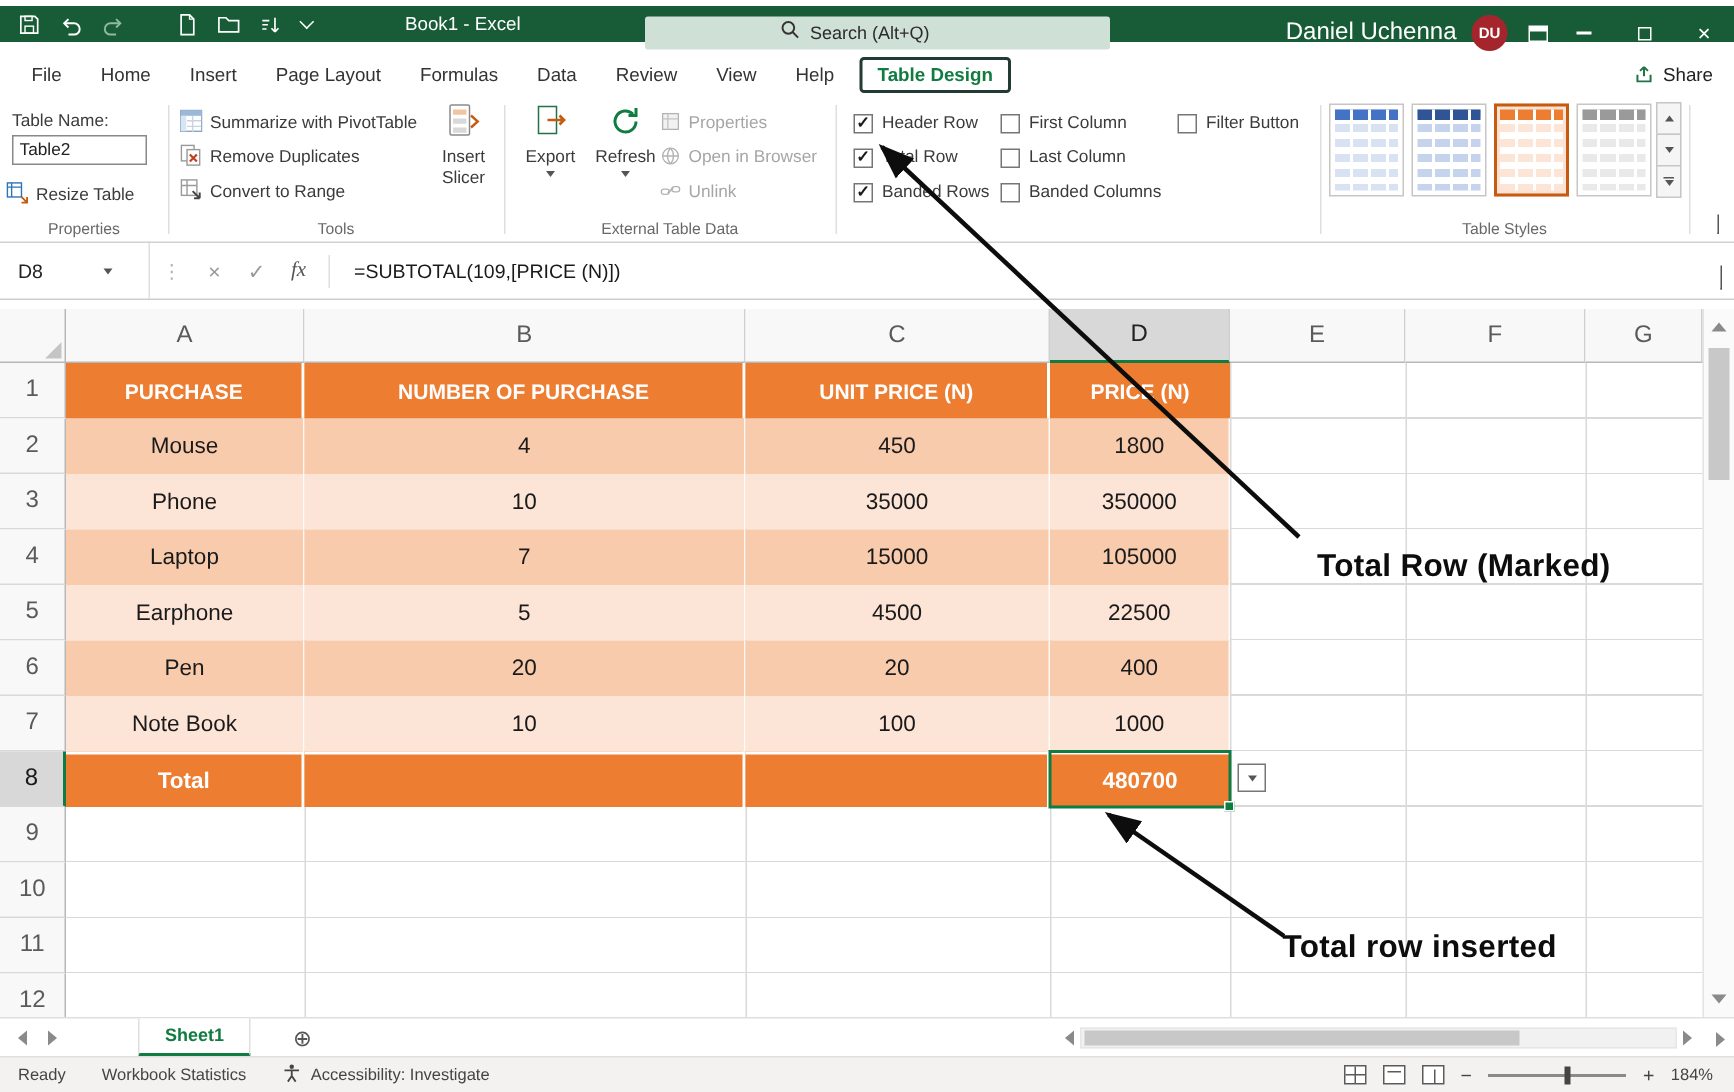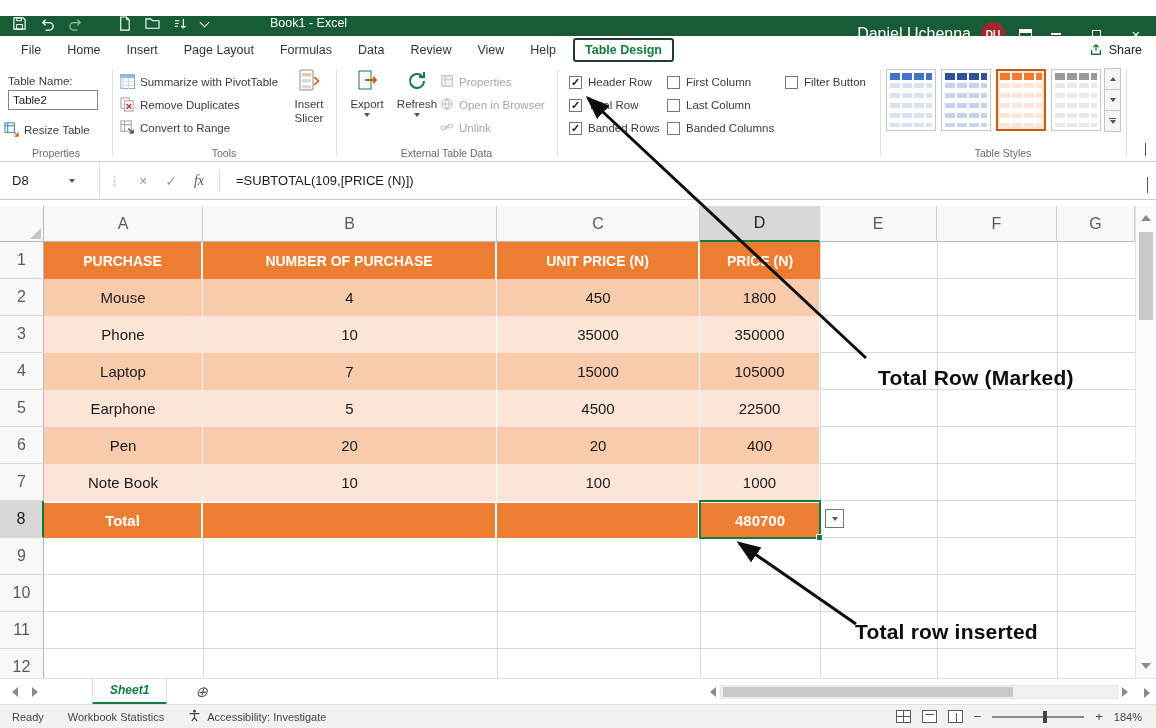--- a/index.html
+++ b/index.html
@@ -1,20 +1,20 @@
 <!DOCTYPE html>
 <html><head>
 <meta charset="utf-8">
 <style>
   * { box-sizing: border-box; margin: 0; padding: 0; }
   body { margin:0; background:#888; font-family:"Liberation Sans", sans-serif; }
   .app { position:relative; width:1156px; height:728px; background:#fff; overflow:hidden; font-family:"Liberation Sans", sans-serif; }
 
   
-  .titlebar { position:absolute; top:16px; left:0; width:1156px; height:24px; background:#185C37; display:flex; align-items:flex-start; color:#fff; }
+  .titlebar { position:absolute; top:4px; left:0; width:1156px; height:24px; background:#185C37; display:flex; align-items:center; color:#fff; }
   .qat { display:flex; align-items:center; gap:13px; padding-left:12px; }
   .qat svg { display:block; }
   .tb-title { font-size:12.5px; margin-left:62px; white-space:nowrap; }
   .tb-search { position:absolute; left:430px; top:7px; width:310px; height:22px; background:#cfe0d6; border-radius:2px; display:flex; align-items:center; justify-content:center; gap:7px; }
   .tb-search input { background:transparent; border:none; outline:none; font-size:12px; color:#1a1a1a; width:110px; font-family:"Liberation Sans", sans-serif; }
   .tb-search input::placeholder { color:#2b2b2b; opacity:1; }
   .tb-right { position:absolute; right:0; top:0; height:36px; display:flex; align-items:center; }
   .tb-user { font-size:16px; margin-right:10px; }
   .tb-avatar { width:24px; height:24px; border-radius:50%; background:#A4262C; color:#fff; font-size:10px; font-weight:700; display:flex; align-items:center; justify-content:center; margin-right:14px; }
   .winbtn { width:40px; height:36px; display:flex; align-items:center; justify-content:center; font-size:15px; color:#fff; }
@@ -110,21 +110,21 @@
   .vscroll { position:absolute; left:1135px; top:206px; width:21px; height:472px; background:#fafafa; border-left:1px solid #e3e3e3; }
   .vs-up, .vs-dn { position:absolute; left:0; width:20px; height:20px; display:flex; align-items:center; justify-content:center; }
   .vs-up { top:2px; } .vs-dn { bottom:2px; }
   .vthumb { position:absolute; left:3px; top:26px; width:14px; height:88px; background:#c8c8c8; }
   .tri-up { width:0; height:0; border-left:5px solid transparent; border-right:5px solid transparent; border-bottom:6px solid #8a8a8a; }
   .tri-dn { width:0; height:0; border-left:5px solid transparent; border-right:5px solid transparent; border-top:6px solid #8a8a8a; }
   .tri-lf { width:0; height:0; border-top:5px solid transparent; border-bottom:5px solid transparent; border-right:6px solid #8a8a8a; }
   .tri-rt { width:0; height:0; border-top:5px solid transparent; border-bottom:5px solid transparent; border-left:6px solid #8a8a8a; }
 
   
-  .sheetbar { position:absolute; top:678px; left:0; width:1156px; height:26px; background:#fff; border-top:1px solid #e1dfdd; display:flex; align-items:center;font-style:italic; }
+  .sheetbar { position:absolute; top:678px; left:0; width:1156px; height:26px; background:#fff; border-top:1px solid #e1dfdd; display:flex; align-items:center; }
   .snav { display:flex; gap:14px; padding:0 12px; }
   .stab { height:26px; display:flex; align-items:center; padding:0 17px; margin-left:42px; color:#107C41; font-weight:700; font-size:12px; border-left:1px solid #e1dfdd; border-right:1px solid #e1dfdd; border-bottom:3px solid #107C41; background:#fff; }
   .newsheet { margin-left:28px; font-size:15px; color:#555; }
   .hscroll { position:absolute; left:710px; top:5px; width:418px; height:16px; display:flex; align-items:center; gap:4px; }
   .htrack { flex:1; height:14px; background:#f1f1f1; position:relative; border:1px solid #e6e6e6; }
   .hthumb { position:absolute; left:2px; top:1px; width:290px; height:10px; background:#c8c8c8; }
   .corner-arrow { position:absolute; right:6px; top:9px; }
 
   
   .statusbar { position:absolute; top:704px; left:0; width:1156px; height:24px; background:#F3F2F1; border-top:1px solid #e1dfdd; display:flex; align-items:center; font-size:11px; color:#444; }
@@ -184,20 +184,27 @@
         </span>
       <span>
           <svg width="15" height="15" viewBox="0 0 16 16">
             <path d="M11 3v10M11 13l-2.5-2.5M11 13l2.5-2.5" stroke="#fff" fill="none" stroke-width="1.2"></path>
             <path d="M2 5h5M2 8h4M2 11h3" stroke="#fff" stroke-width="1.2"></path>
           </svg>
         </span>
       <span class="chev-down" style="border-color:#fff; margin-top:-3px"></span>
     </div>
     <span class="tb-title">Book1 - Excel</span>
+    <div class="tb-search">
+      <span><svg width="13" height="13" viewBox="0 0 14 14">
+            <circle cx="6" cy="6" r="4.2" fill="none" stroke="#333" stroke-width="1.4"></circle>
+            <path d="M9.2 9.2L13 13" stroke="#333" stroke-width="1.4"></path>
+          </svg></span>
+      <input placeholder="Search (Alt+Q)" style="">
+    </div>
     <div class="tb-right">
       <span class="tb-user">Daniel Uchenna</span>
       <span class="tb-avatar">DU</span>
       <span class="ribbondisp"></span>
       <span class="winbtn">
           <span class="min-bar"></span>
         </span>
       <span class="winbtn">
           <span class="max-box"></span>
         </span>

